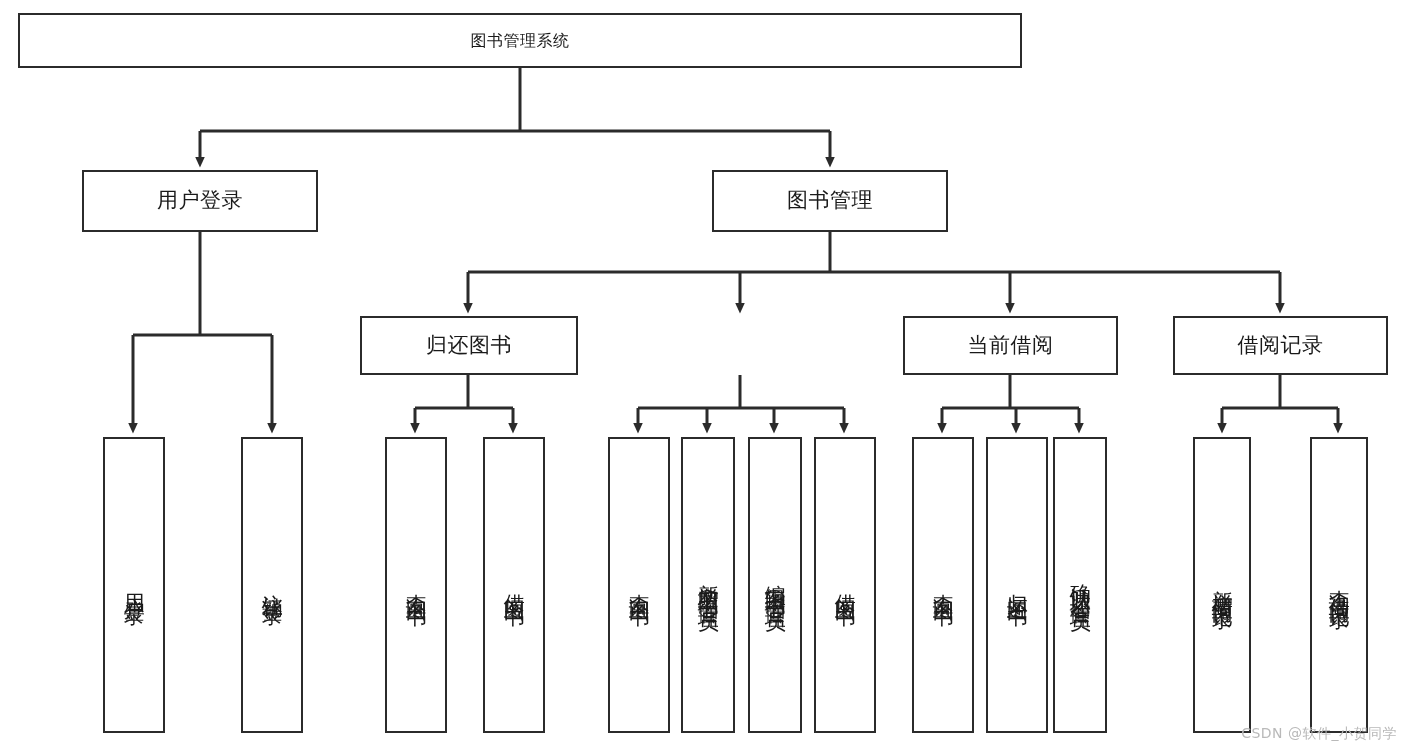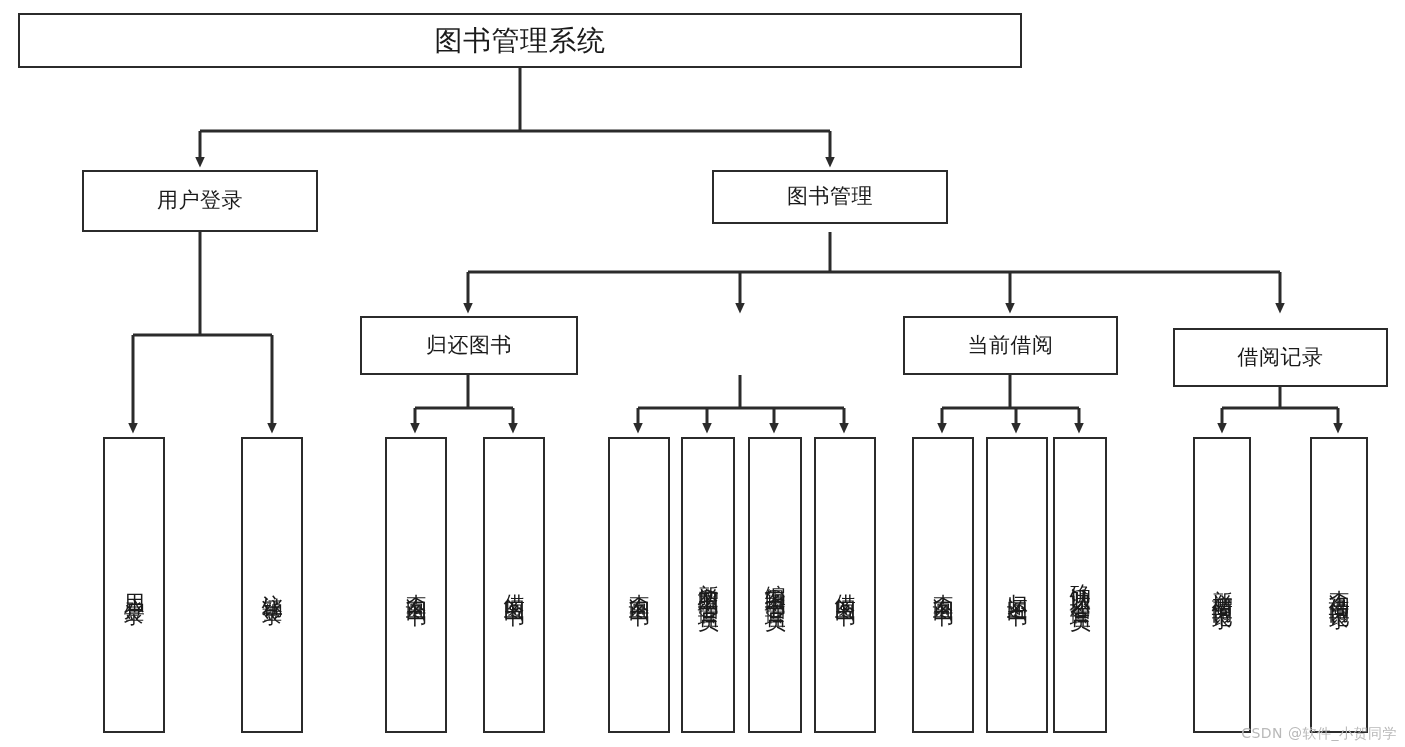--- a/index.html
+++ b/index.html
@@ -33,21 +33,21 @@
     justify-content: center;
     color: #1a1a1a;
   }
   .node-h {
     font-size: 21px;
     letter-spacing: 0.5px;
     line-height: 1.2;
     white-space: nowrap;
   }
   .node-root {
-    font-size: 28px;
+    font-size: 16px;
   }
   .node-v {
     writing-mode: vertical-rl;
     text-orientation: upright;
     font-size: 21px;
     letter-spacing: 4px;
     line-height: 1.25;
     align-items: center;
     justify-content: center;
     padding-top: 4px;
@@ -124,31 +124,31 @@
     </g>
   </svg>
 
   <div class="node node-h node-root" style="left: 18px; top: 13px; width: 1004px; height: 55px;">
     <span>图书管理系统</span>
   </div>
 
   <div class="node node-h" style="left: 82px; top: 170px; width: 236px; height: 62px;">
     <span>用户登录</span>
   </div>
-  <div class="node node-h" style="left: 712px; top: 170px; width: 236px; height: 54px; font-family: Liberation Serif, serif;">
+  <div class="node node-h" style="left: 712px; top: 170px; width: 236px; height: 62px; font-family: Liberation Serif, serif;">
     <span>图书管理</span>
   </div>
 
   <div class="node node-h" style="left: 360px; top: 316px; width: 218px; height: 59px;">
     <span>归还图书</span>
   </div>
   <div class="node node-h" style="left: 903px; top: 316px; width: 215px; height: 59px;">
     <span>当前借阅</span>
   </div>
-  <div class="node node-h" style="left: 1173px; top: 316px; width: 215px; height: 59px; margin-top: 12px;">
+  <div class="node node-h" style="left: 1173px; top: 316px; width: 215px; height: 59px;">
     <span>借阅记录</span>
   </div>
 
   <div class="node node-v" style="left: 103px; top: 437px; width: 62px; height: 296px;">
     <span class="vlabel">用户登录</span>
   </div>
   <div class="node node-v" style="left: 241px; top: 437px; width: 62px; height: 296px;">
     <span class="vlabel">注销登录</span>
   </div>
   <div class="node node-v" style="left: 385px; top: 437px; width: 62px; height: 296px;">

